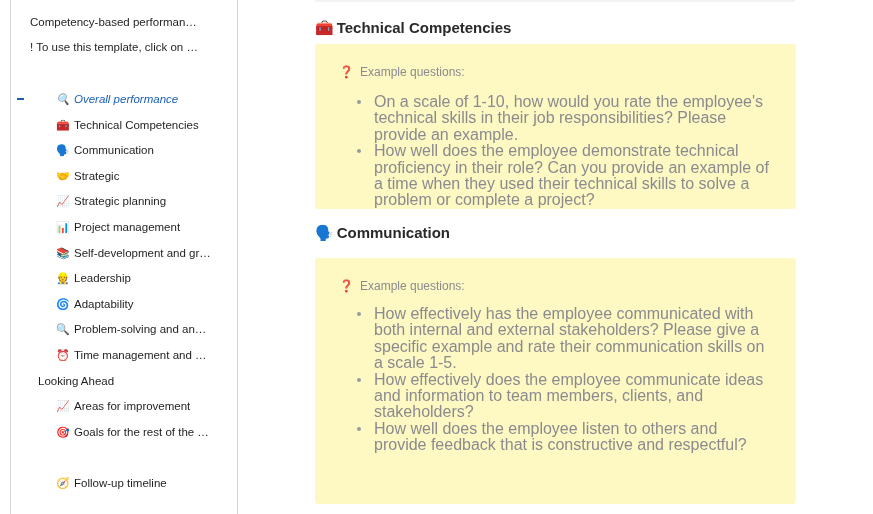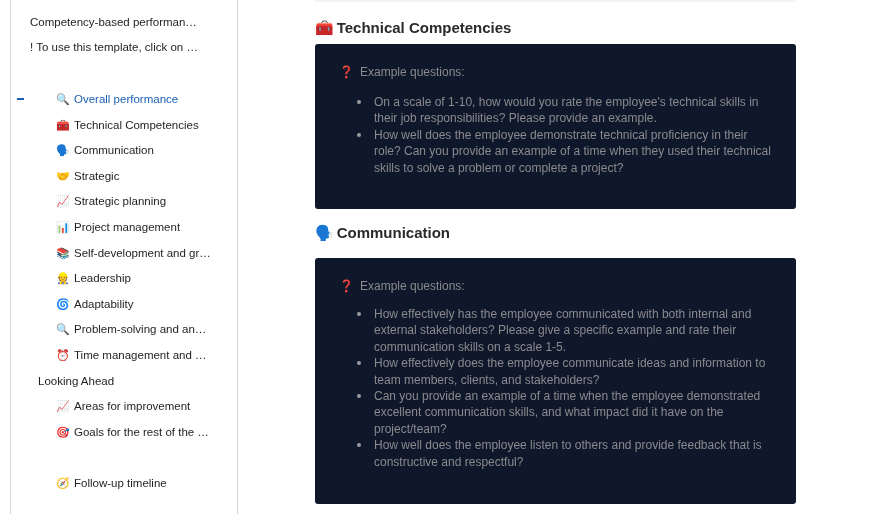--- a/index.html
+++ b/index.html
@@ -14,47 +14,47 @@
   }
   .toc-item {
     position: absolute; left: 0; height: 20px; line-height: 20px;
     font-size: 11.5px; color: #1f1f1f; white-space: nowrap; overflow: hidden;
     cursor: pointer;
   }
   .toc-item.l0 { left: 19px; width: 190px; }
   .toc-item.l1 { left: 27px; width: 180px; }
   .toc-item.l2 { left: 45px; width: 160px; }
   .toc-item .emoji { display: inline-block; width: 18px; font-size: 11px; }
-  .toc-item.active { color: #1a5fb4; }
+  .toc-item.active { color: #1a5fb4; font-style: italic; }
   .toc-item .lbl { text-overflow: ellipsis; }
   .active-marker {
     position: absolute; left: 6px; width: 7px; height: 2px; background: #1a5fb4;
   }
 
   
   .main { position: absolute; left: 240px; top: 0; width: 633px; height: 514px; }
   .top-rule { position: absolute; left: 75px; top: 0; width: 480px; height: 2px; background: #f3f3f5; }
   .section-title {
     position: absolute; left: 75px; font-size: 15px; font-weight: bold; color: #2a2a2a;
     height: 22px; line-height: 22px; white-space: nowrap;
   }
   .section-title .emoji { font-size: 15px; margin-right: 3px; }
   .callout {
-    position: absolute; left: 75px; width: 481px; background: #0f172a; border-radius: 3px;
+    position: absolute; left: 75px; width: 481px; background: #fef9c3; border-radius: 3px;
   }
   .callout-head {
     position: absolute; left: 24px; top: 21px; font-size: 12px; color: #8a8a8f;
     white-space: nowrap;
   }
   .callout-head .q { color: #d0021b; font-weight: bold; margin-right: 6px; font-size: 12px; }
   .callout ul {
     position: absolute; left: 39px; width: 420px; list-style: none;
   }
   .callout li {
-    position: relative; padding-left: 20px; font-size: 12px; line-height: 16.4px; color: #8a8a8f;
+    position: relative; padding-left: 20px; font-size: 16px; line-height: 16.4px; color: #8a8a8f;
   }
   .callout li::before {
     content: ""; position: absolute; left: 3px; top: 6px; width: 4px; height: 4px;
     border-radius: 50%; background: #9a9aa0;
   }
 </style>
 </head>
 <body>
 
 <nav class="sidebar">
@@ -101,17 +101,16 @@
   <h2 class="section-title" style="top:222px">
     <span class="emoji">🗣️</span><span>Communication</span>
   </h2>
   <div class="callout" style="top:258px; height:246px;">
     <div class="callout-head">
       <span class="q">❓</span><span>Example questions:</span>
     </div>
     <ul style="top:48px">
       <li>How effectively has the employee communicated with both internal and external stakeholders? Please give a specific example and rate their communication skills on a scale 1-5.</li>
       <li>How effectively does the employee communicate ideas and information to team members, clients, and stakeholders?</li>
-      <li>Can you provide an example of a time when the employee demonstrated excellent communication skills, and what impact did it have on the project/team?</li>
       <li>How well does the employee listen to others and provide feedback that is constructive and respectful?</li>
     </ul>
   </div>
 </main>
 
 </body></html>

